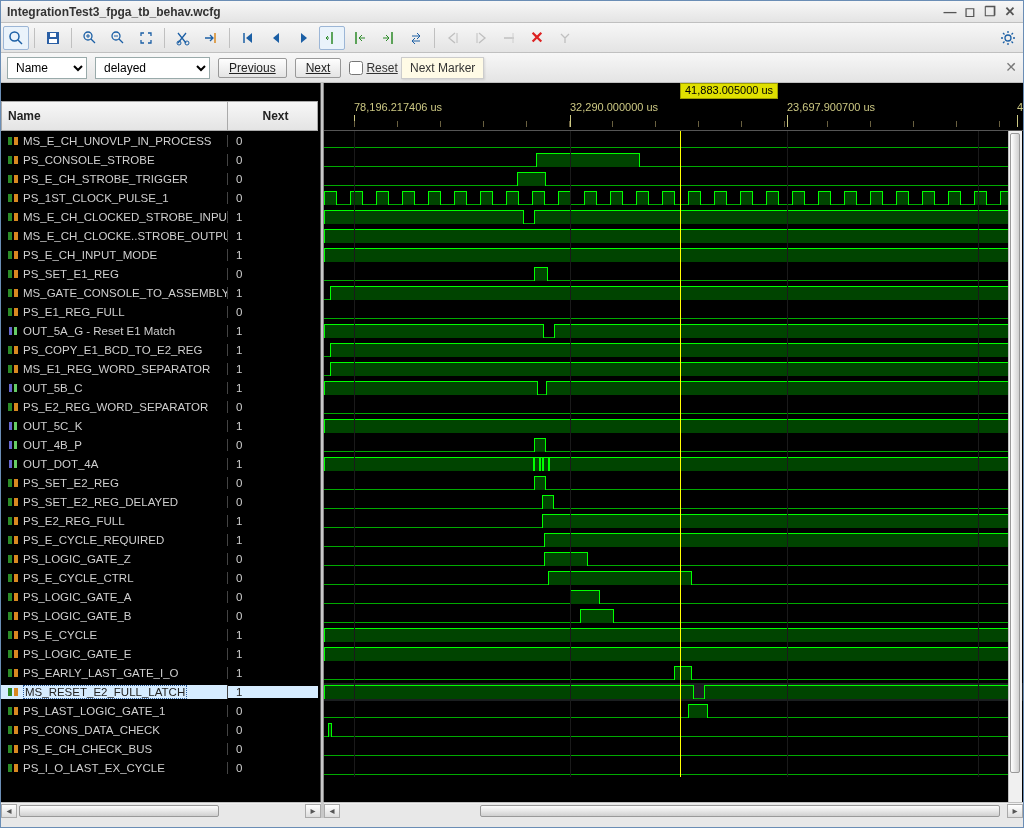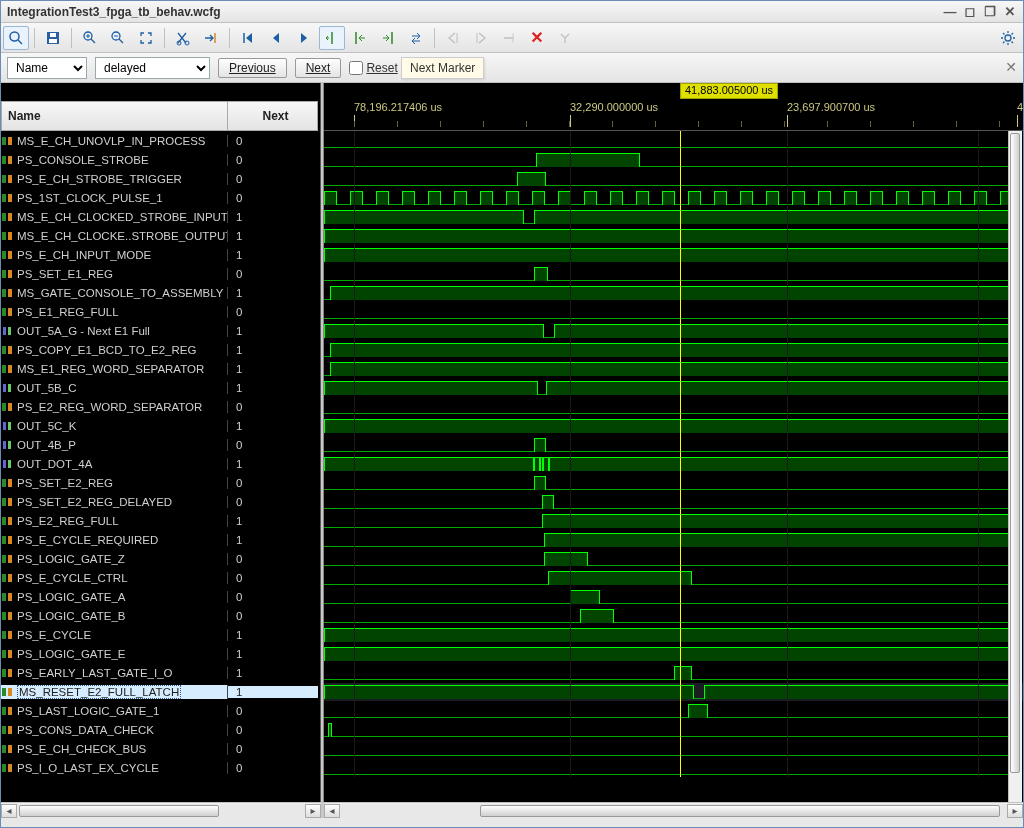--- a/index.html
+++ b/index.html
@@ -142,20 +142,21 @@
     background: #d6ecff;
   }
   .sigrow.selected .namecell .sigtext {
     border: 1px dotted #2a5a9a;
     padding: 0 1px;
   }
   .namecell {
     width: 227px;
     border-right: 1px solid #444;
     display: flex; align-items: center;
+    padding-left: 6px;
     white-space: nowrap; overflow: hidden;
     gap: 4px;
   }
   .valcell {
     width: 90px;
     padding-left: 8px;
   }
   .sigicon {
     width: 12px; height: 12px;
     display: inline-flex;
@@ -540,21 +541,21 @@
           <div class="valcell">0</div>
         </div>
         <div class="sigrow">
           <div class="namecell">
             <span class="sigicon">
               <svg viewBox="0 0 12 12">
                 <rect x="2" y="2" width="3" height="8" fill="#66c"></rect>
                 <rect x="7" y="2" width="3" height="8" fill="#6c6"></rect>
               </svg>
             </span>
-            <span class="sigtext">OUT_5A_G - Next E1 Full</span>
+            <span class="sigtext">OUT_5A_G - Reset E1 Match</span>
           </div>
           <div class="valcell">1</div>
         </div>
         <div class="sigrow">
           <div class="namecell">
             <span class="sigicon">
               <svg viewBox="0 0 12 12">
                 <rect x="1" y="2" width="4" height="8" class="bar-g"></rect>
                 <rect x="7" y="2" width="4" height="8" class="bar-o"></rect>
               </svg>

